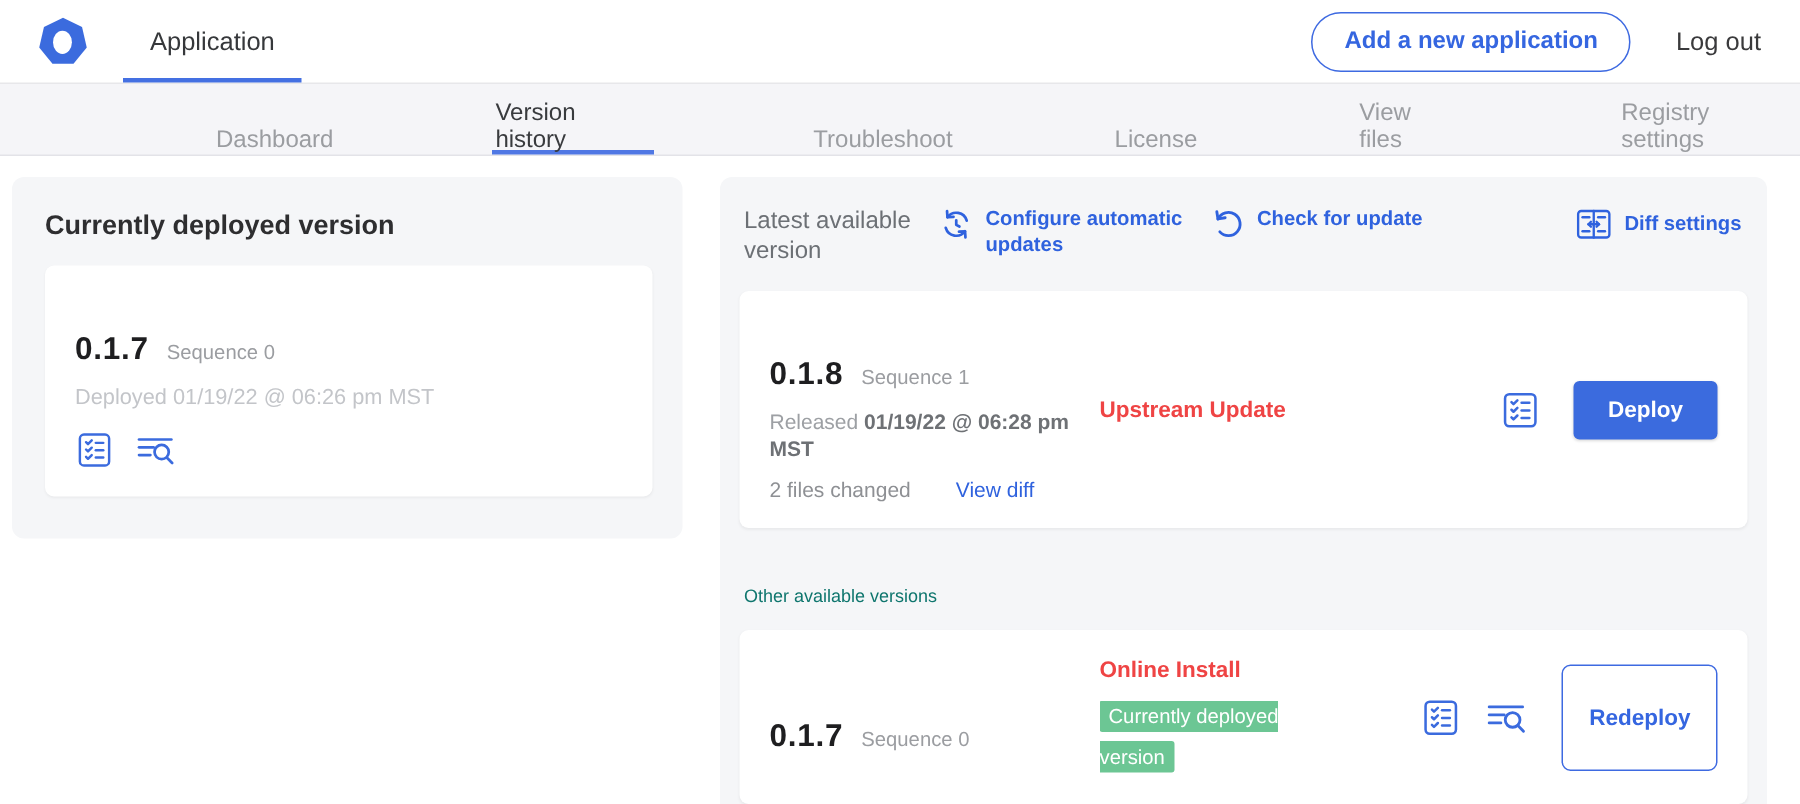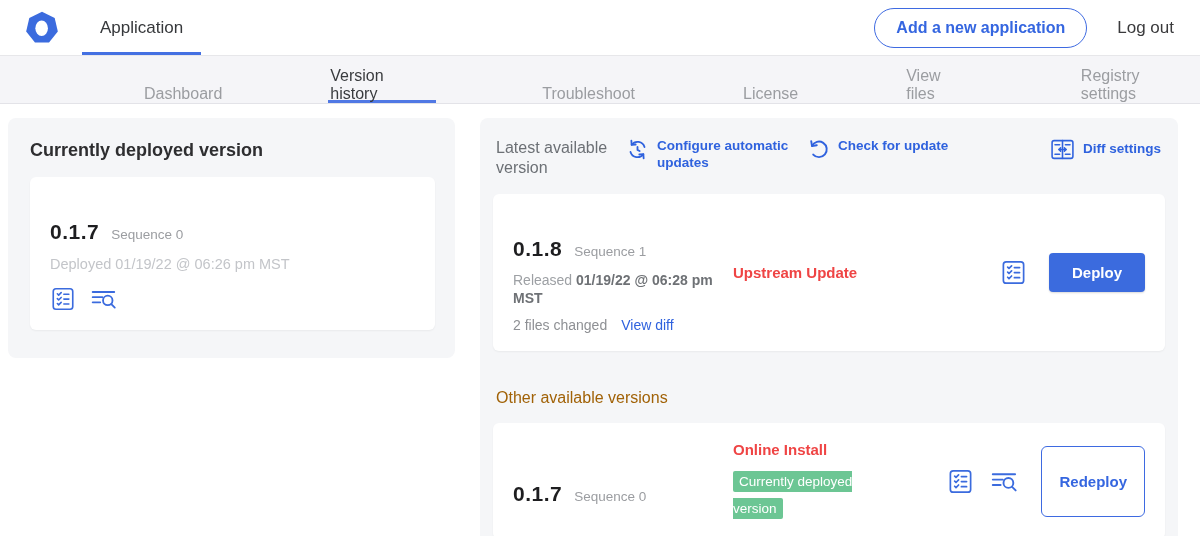--- a/index.html
+++ b/index.html
@@ -70,21 +70,21 @@
   .rp-action.check { margin-right: 56px; }
   .rp-action.diff { margin-left: auto; align-items: center; }
   .rp-action.diff .txt { max-width: none; }
   .rp-action svg { flex: 0 0 auto; }
 
   
   .vcard { display: flex; align-items: center; }
   .vcard-left { flex: 0 0 218px; }
   .released { font-size: 14px; color: #9da0a4; margin-top: 10px; line-height: 1.3; max-width: 205px; }
   .released b { color: #6e7175; font-weight: 700; }
-  .files-row { display: flex; gap: 14px; margin-top: 10px; font-size: 14px; }
+  .files-row { display: flex; gap: 30px; margin-top: 10px; font-size: 14px; }
   .files-changed { color: #8e9094; }
   .view-diff { color: #2f62de; font-weight: 500; cursor: pointer; }
 
   .vcard-mid { flex: 1 1 auto; padding-left: 2px; }
   .source-label { font-size: 15px; font-weight: 600; color: #ef4444; }
   .badge-wrap { max-width: 152px; margin-top: 10px; line-height: 1.65; }
   .badge {
     display: inline; background: #6cc694; color: #fff;
     font-size: 13.5px; font-weight: 500; padding: 3px 6px; border-radius: 2px;
   }
@@ -94,21 +94,21 @@
     background: #3b6bde; color: #fff; border: none; border-radius: 4px;
     font-size: 15px; font-weight: 700; padding: 11px 23px; cursor: pointer;
     font-family: inherit; margin-left: 6px; box-shadow: 0 1px 2px rgba(0,0,0,0.15);
   }
   .btn-secondary {
     background: #fff; color: #3566e0; border: 1px solid #3e6ae1; border-radius: 6px;
     font-size: 15px; font-weight: 700; padding: 26px 17px; cursor: pointer;
     font-family: inherit; margin-left: 6px;
   }
 
-  .other-title { font-size: 16px; color: #a16207; margin: 38px 0 16px 3px; }
+  .other-title { font-size: 12px; color: #0f766e; margin: 38px 0 16px 3px; }
 </style>
 </head>
 <body>
 
 <div class="topnav">
   <div class="logo-wrap">
     <svg width="36" height="36" viewBox="0 0 40 40">
       <polygon points="20,2 34.1,8.8 37.6,24 27.8,36.2 12.2,36.2 2.4,24 5.9,8.8" fill="#3b6bde"></polygon>
       <ellipse cx="19.6" cy="20.2" rx="7" ry="8.6" fill="#ffffff"></ellipse>
     </svg>

